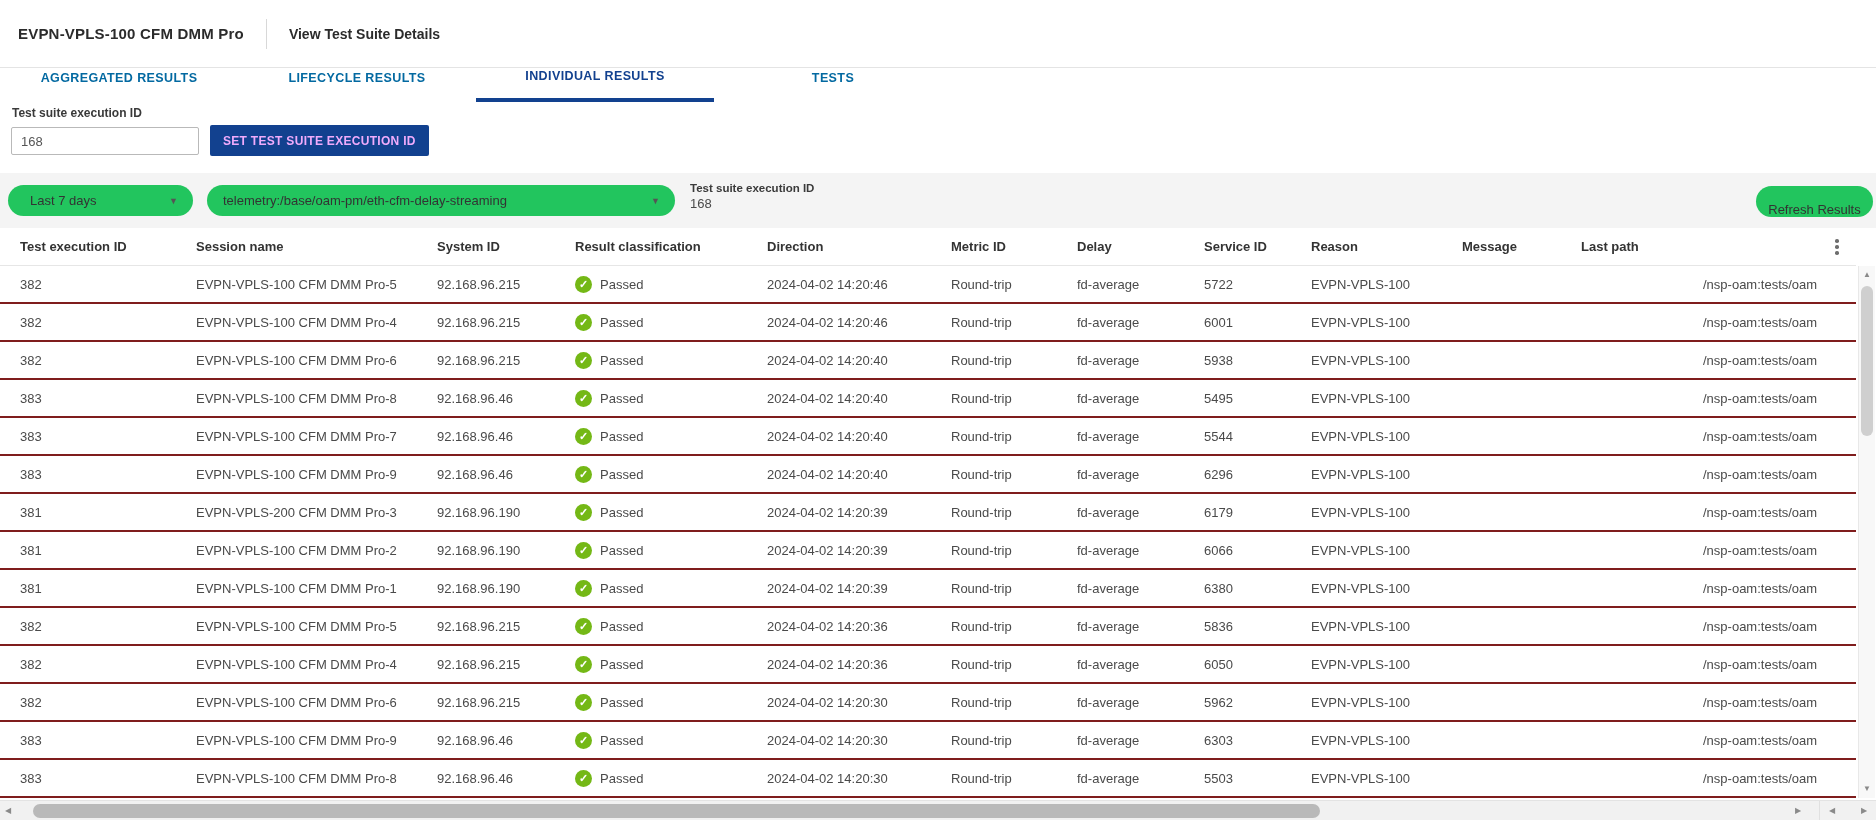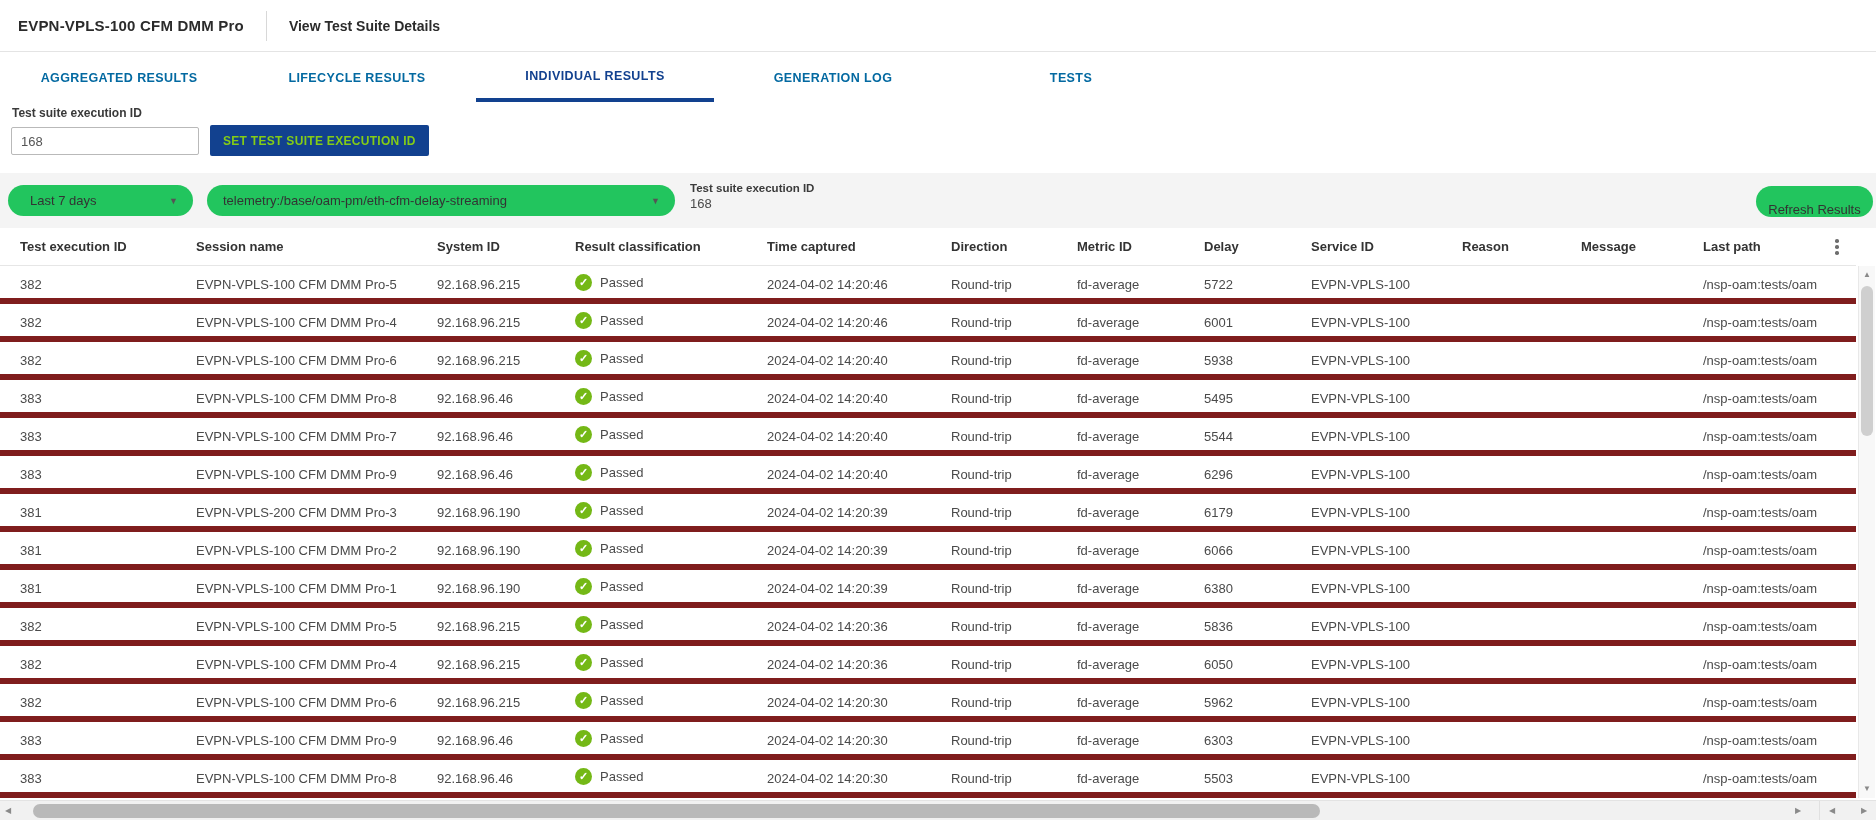--- a/index.html
+++ b/index.html
@@ -4,21 +4,21 @@
 <style>
   * { margin:0; padding:0; box-sizing:border-box; }
   html,body { background:#fff; }
   .screen {
     position:relative; width:1876px; height:820px; overflow:hidden;
     font-family:"Liberation Sans", sans-serif; background:#fff; color:#333;
   }
 
   
   .app-header {
-    position:absolute; top:0; left:0; width:1876px; height:52px;
+    position:absolute; top:0; left:0; width:1876px; height:68px;
     display:flex; align-items:center; padding-left:18px;
     border-bottom:1px solid #e4e4e4; background:#fff;
   }
   .app-title { font-size:15px; font-weight:bold; color:#2b2b2b; letter-spacing:.2px; }
   .hdr-divider { width:1px; height:30px; background:#d8d8d8; margin:0 22px; }
   .app-subtitle { font-size:14px; font-weight:bold; color:#2b2b2b; cursor:pointer; }
 
   
   .tab-bar { position:absolute; top:52px; left:0; height:50px; display:flex; }
   .tab {
@@ -30,21 +30,21 @@
 
   
   .form-label { position:absolute; top:106px; left:12px; font-size:12px; font-weight:bold; color:#3a3a3a; }
   .exec-input {
     position:absolute; top:127px; left:11px; width:188px; height:28px;
     border:1px solid #b9b9b9; border-radius:2px; padding:0 9px;
     font-family:"Liberation Sans", sans-serif; font-size:13px; color:#555; background:#fff; outline:none;
   }
   .set-btn {
     position:absolute; top:125px; left:210px; height:31px; padding:0 13px;
-    background:var(--accent); color:#84cc16; border:none; border-radius:2px;
+    background:var(--accent); color:#f0abfc; border:none; border-radius:2px;
     font-family:"Liberation Sans", sans-serif; font-size:12px; font-weight:bold; letter-spacing:.3px; cursor:pointer;
   }
 
   
   .filter-bar { position:absolute; top:173px; left:0; width:1876px; height:55px; background:#f4f4f4; }
   .pill {
     position:absolute; top:12px; height:31px; border-radius:16px; background:#22c55e;
     display:flex; align-items:center; font-size:13px; color:#333; cursor:pointer;
   }
   .pill .caret { position:absolute; right:15px; font-size:9px; color:#555; }
@@ -69,21 +69,21 @@
     font-size:13px; font-weight:bold; color:#333; line-height:38px;
     white-space:nowrap; overflow:hidden; cursor:pointer;
   }
   .kebab {
     position:absolute; right:30px; top:0; width:18px; height:38px;
     display:flex; flex-direction:column; align-items:center; justify-content:center; gap:2.5px; cursor:pointer;
   }
   .kebab i { width:3.5px; height:3.5px; border-radius:50%; background:#6e6e6e; }
 
   .table-body { position:absolute; top:266px; left:0; width:1856px; height:532px; overflow:hidden; background:#fff; }
-  .tr { height:38px; border-bottom:6px solid #7f1d1d; background:#fff; cursor:default; }
+  .tr { height:38px; border-bottom:2px solid #7f1d1d; background:#fff; cursor:default; }
   .td {
     font-size:13px; color:#4a4a4a; line-height:37px;
     white-space:nowrap; overflow:hidden;
   }
   .td.result-cell { display:flex; align-items:center; gap:8px; }
   .pass-icon {
     width:17px; height:17px; border-radius:50%; background:var(--green);
     color:#fff; font-size:11px; font-weight:bold; line-height:17px; text-align:center; flex:0 0 auto;
   }
 
@@ -113,21 +113,20 @@
   <div class="app-header">
     <span class="app-title">EVPN-VPLS-100 CFM DMM Pro</span>
     <span class="hdr-divider"></span>
     <span class="app-subtitle">View Test Suite Details</span>
   </div>
 
   <div class="tab-bar">
       <div class="tab">AGGREGATED RESULTS</div>
       <div class="tab">LIFECYCLE RESULTS</div>
       <div class="tab active">INDIVIDUAL RESULTS</div>
-      <div class="tab">GENERATION LOG</div>
       <div class="tab">TESTS</div>
     </div>
 
   <div class="form-label">Test suite execution ID</div>
   <input class="exec-input" type="text" value="168" style="">
   <button class="set-btn">SET TEST SUITE EXECUTION ID</button>
 
   <div class="filter-bar">
     <div class="pill pill-range">
       <span>Last 7 days</span>
@@ -144,21 +143,20 @@
     <div class="pill pill-refresh">
       <span>Refresh Results</span>
     </div>
   </div>
 
   <div class="table-header grid-cols">
       <div class="th">Test execution ID</div>
       <div class="th">Session name</div>
       <div class="th">System ID</div>
       <div class="th">Result classification</div>
-      <div class="th">Time captured</div>
       <div class="th">Direction</div>
       <div class="th">Metric ID</div>
       <div class="th">Delay</div>
       <div class="th">Service ID</div>
       <div class="th">Reason</div>
       <div class="th">Message</div>
       <div class="th">Last path</div>
     </div>
   <div class="kebab" style="top:228px;">
     <i></i>

